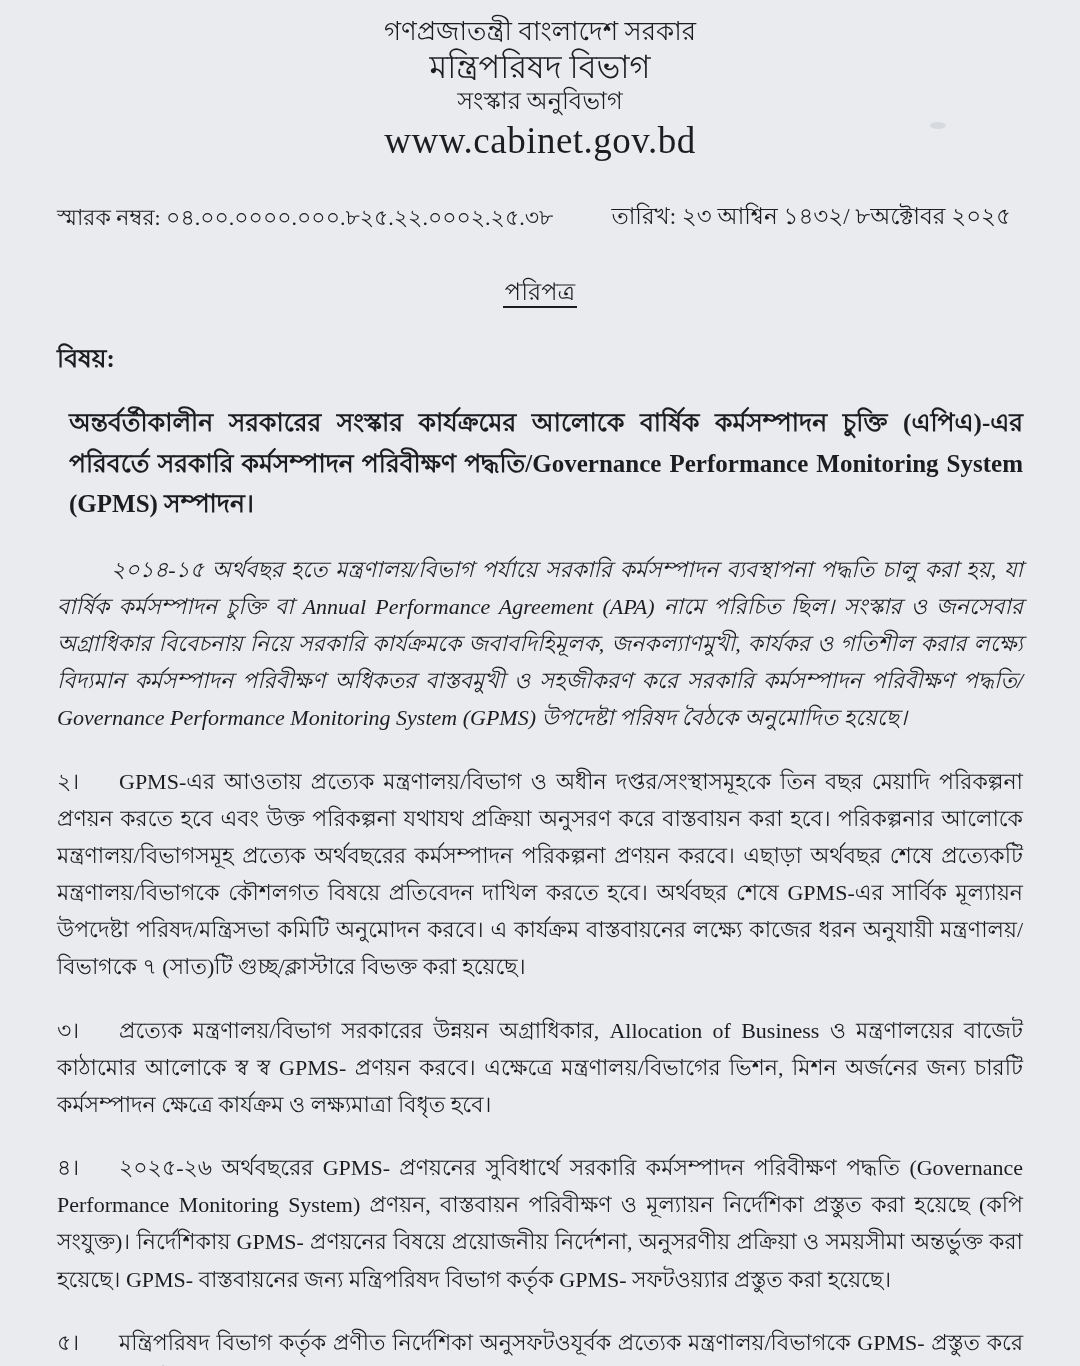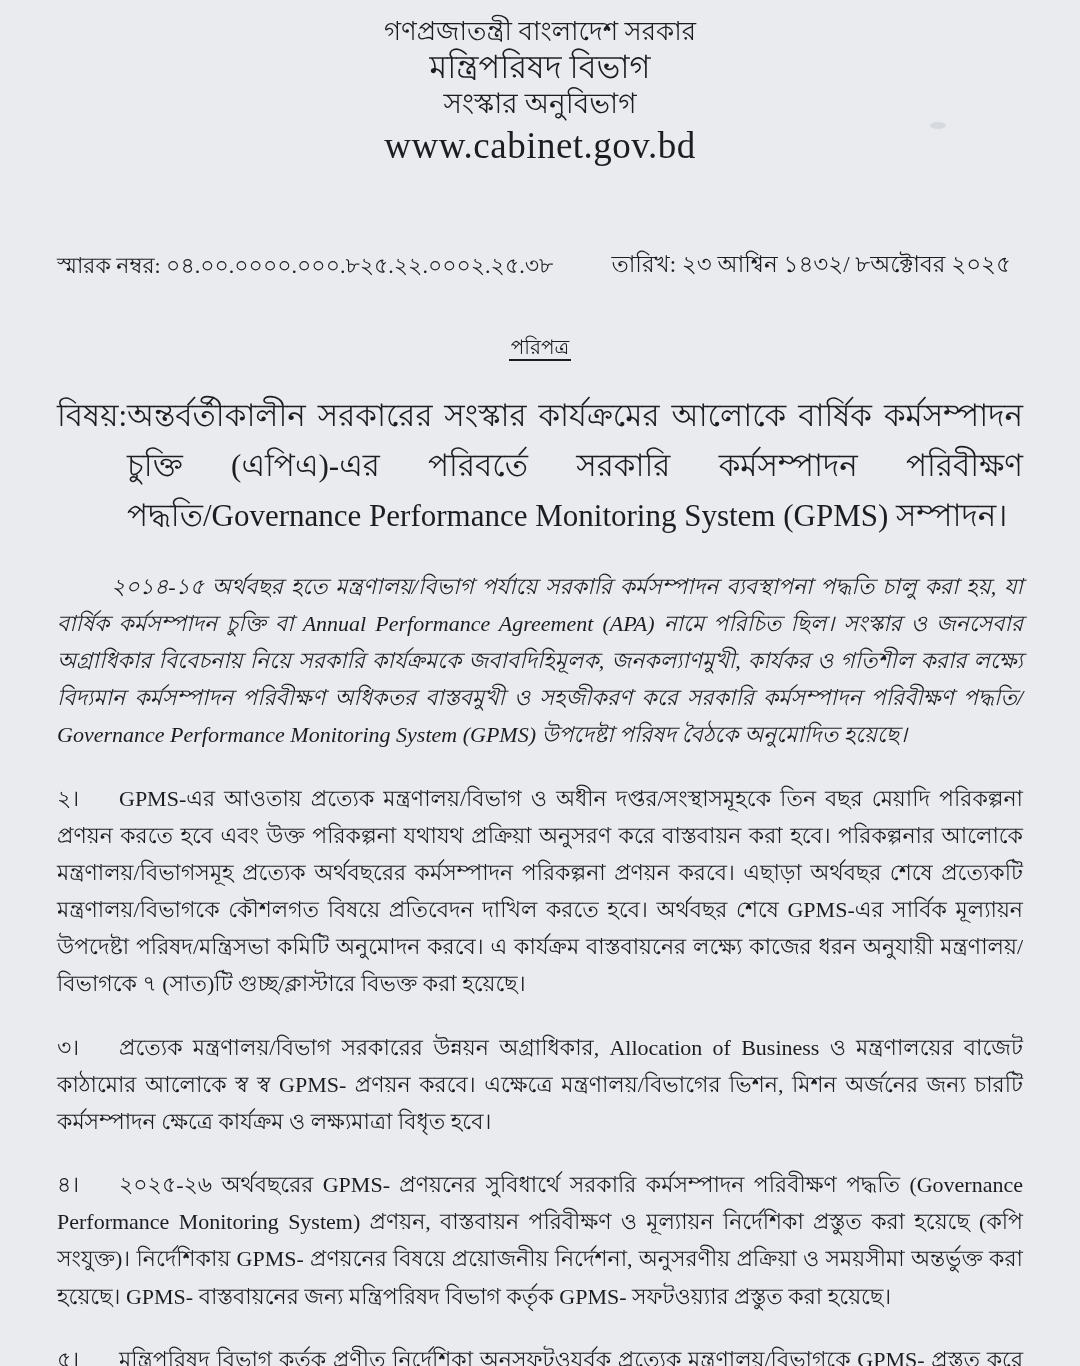--- a/index.html
+++ b/index.html
@@ -13,56 +13,57 @@
   }
   .page {
     box-sizing: border-box;
     width: 1080px; height: 1366px;
     padding: 16px 57px 0 57px;
   }
   
   .letterhead { text-align: center; line-height: 1.22; }
   .lh-line1 { font-size: 26px; }
   .lh-line2 { font-size: 32px; }
-  .lh-line3 { font-size: 28px; }
+  .lh-line3 { font-size: 24px; }
   .lh-site  { font-size: 37px; letter-spacing: 0.5px; margin-top: 2px; }
   
   .smudge {
     position: absolute; left: 930px; top: 122px;
     width: 16px; height: 7px; border-radius: 50%;
     background: #d6d9dd;
   }
   
   .meta-row {
     display: flex; justify-content: space-between; align-items: flex-end;
-    margin-top: 78px;
+    margin-top: 35px;
     font-size: 22px;
   }
   .meta-date { margin-right: 12px; font-size: 23px; }
   
   .doc-title {
     text-align: center;
-    margin-top: 47px;
-    font-size: 20px;
+    margin-top: 36px;
+    font-size: 24px;
     font-family: Liberation Serif, serif;
   }
   .doc-title span {
     border-bottom: 2px solid #1b1d21;
     padding: 0 2px 1px 2px;
   }
   
   .subject {
     display: flex;
     margin-top: 26px;
-    font-weight: normal;
-    font-size: 31px;
+    font-weight: bold;
+    font-size: 25px;
     line-height: 1.62;
+    flex-direction: column;
   }
   .subject-label { flex: 0 0 64px; }
-  .subject-text  { flex: 1; text-align: justify; }
+  .subject-text  { flex: 1; text-align: justify; margin-left: 12px; }
   
   .para {
     margin: 0;
     margin-top: 26px;
     font-size: 22px;
     line-height: 1.69;
     text-align: justify;
   }
   .para.first { text-indent: 54px; font-style: italic; }
   .pnum { display: inline-block; min-width: 62px; text-indent: 0; }

